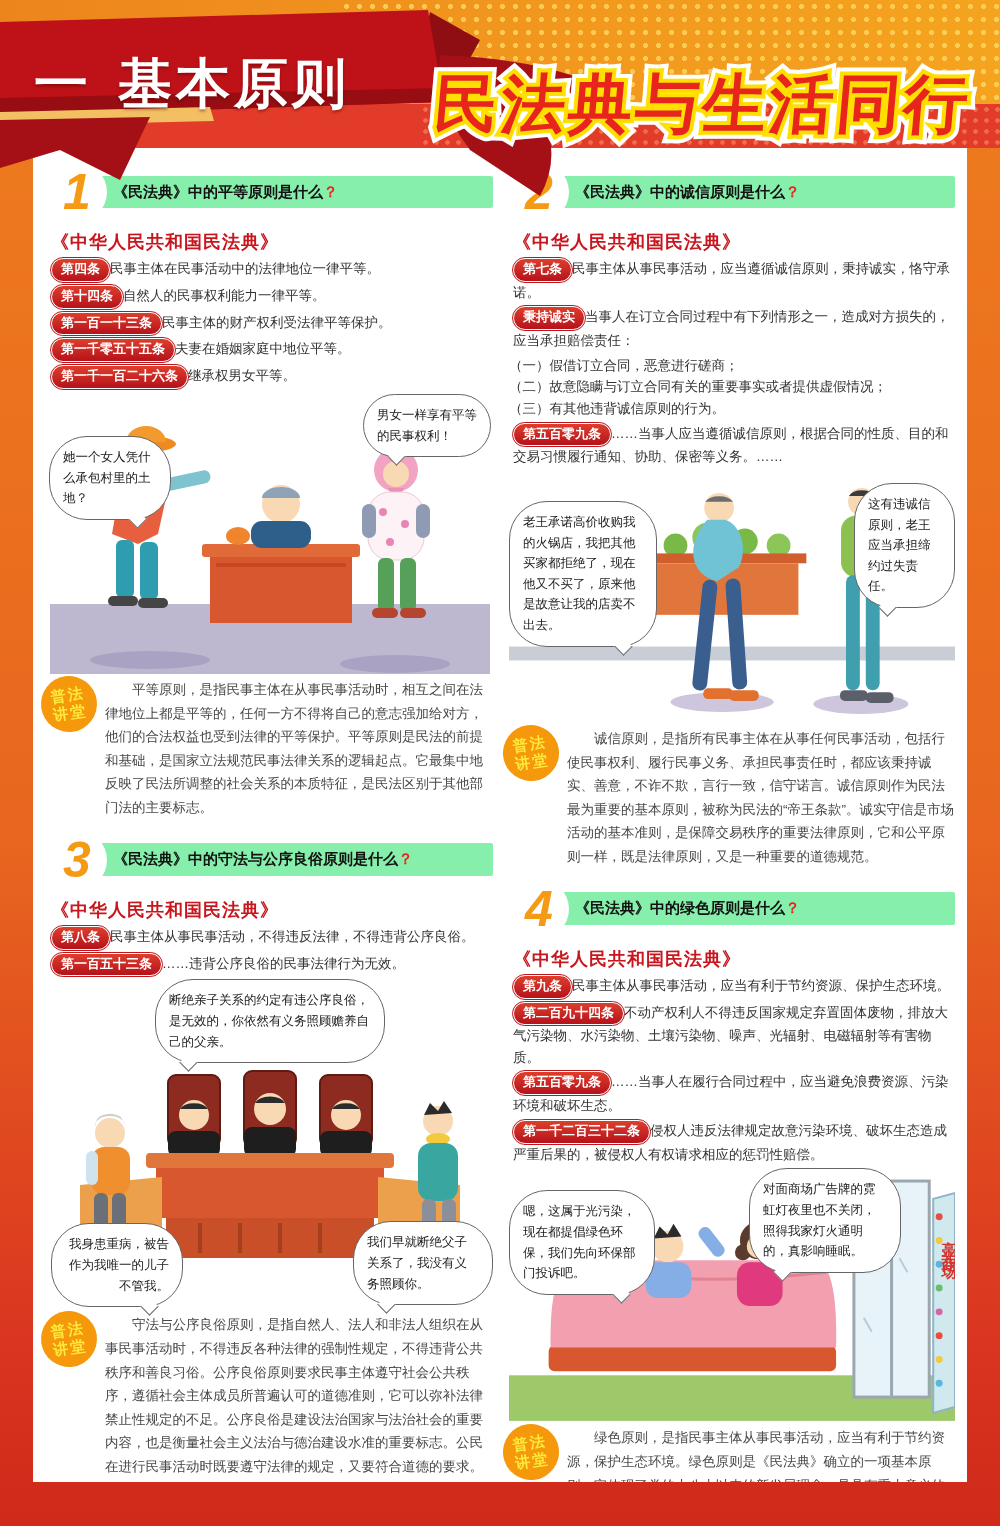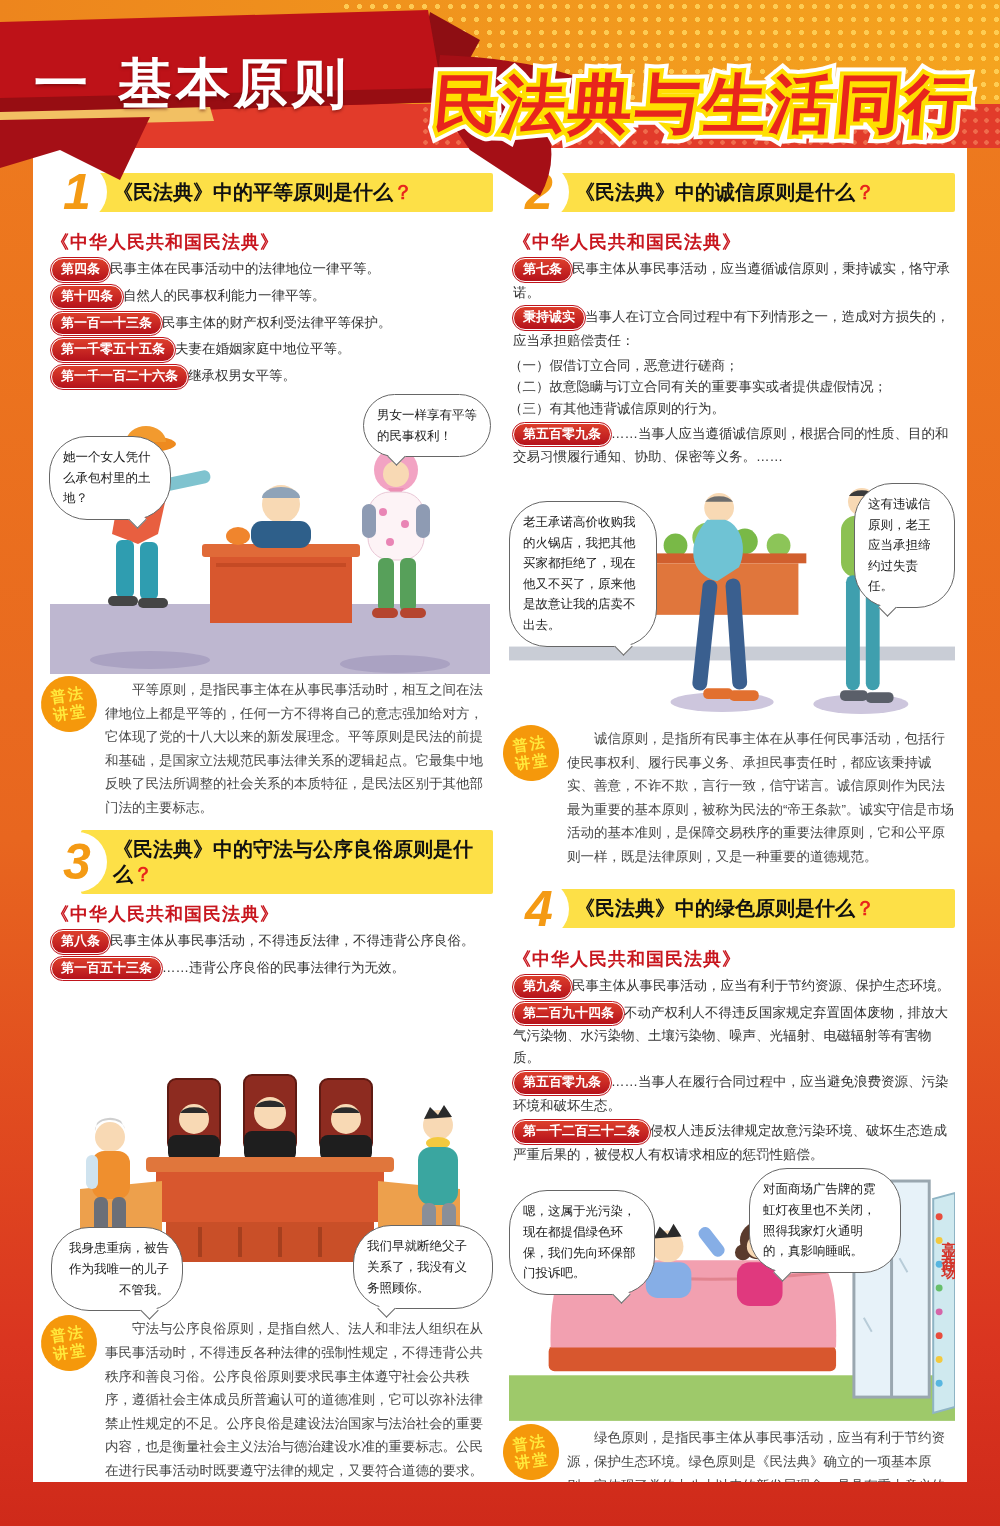--- a/index.html
+++ b/index.html
@@ -35,21 +35,21 @@
   .cols { display:flex; gap:16px; }
   .col { flex:1; min-width:0; }
 
   
   .section { margin-bottom:10px; }
   .sec-title-row { display:flex; align-items:center; margin-bottom:8px; }
   .sec-num { flex:0 0 60px; width:60px; height:60px; border-radius:50%; background:#fff;
     display:flex; align-items:center; justify-content:center; font-size:50px; font-weight:bold;
     font-style:italic; color:#f49a14; margin-right:-26px; position:relative; z-index:2;
     text-shadow:1px 1px 0 #fff; }
-  .sec-title { flex:1; background:#fde047; padding:7px 8px 7px 32px; font-size:20px;
+  .sec-title { flex:1; background:#86efac; padding:7px 8px 7px 32px; font-size:15px;
     font-weight:bold; color:#111; line-height:1.25; border-radius:2px; }
   .sec-title .qmark { color:#e8251c; }
   .law-title { color:#c8161e; font-weight:bold; font-size:18px; margin:2px 0 4px 4px; letter-spacing:1px; }
   .article { font-size:13.5px; color:#333; line-height:1.6; margin:3px 0 3px 4px; }
   .badge { display:inline-block; background:linear-gradient(#dd3f2c,#b5121b); color:#fff;
     border:1px solid #fff; outline:1px solid #c0151c; border-radius:14px; padding:0 9px 1px 9px;
     font-size:13px; font-weight:bold; white-space:nowrap; }
   .subitem { font-size:13.5px; color:#333; line-height:1.6; }
 
   
@@ -155,34 +155,35 @@
               <rect x="322" y="216" width="26" height="10" rx="5" fill="#b5452f"></rect>
               <rect x="350" y="216" width="26" height="10" rx="5" fill="#b5452f"></rect>
             </svg>
           </div>
 
           <div class="lecture">
             <div class="lec-badge">
               <span>普法</span>
               <span>讲堂</span>
             </div>
-            <div class="lec-text">平等原则，是指民事主体在从事民事活动时，相互之间在法律地位上都是平等的，任何一方不得将自己的意志强加给对方，它体现了党的十八大以来的新发展理念。平等原则是民法的前提和基础，是国家立法规范民事法律关系的逻辑起点。它最集中地反映了民法所调整的社会关系的本质特征，是民法区别于其他部门法的主要标志。</div>
+            <div class="lec-text">平等原则，是指民事主体在从事民事活动时，相互之间在法律地位上都是平等的，任何一方不得将自己的意志强加给对方，他们的合法权益也受到法律的平等保护。平等原则是民法的前提和基础，是国家立法规范民事法律关系的逻辑起点。它最集中地反映了民法所调整的社会关系的本质特征，是民法区别于其他部门法的主要标志。</div>
           </div>
         </div>
 
         <div class="section">
           <div class="sec-title-row">
             <div class="sec-num">3</div>
             <div class="sec-title"><span>《民法典》中的守法与公序良俗原则是什么</span><span class="qmark">？</span></div>
           </div>
           <div class="law-title">《中华人民共和国民法典》</div>
           <div class="article"><span class="badge">第八条</span><span>民事主体从事民事活动，不得违反法律，不得违背公序良俗。</span></div>
           <div class="article"><span class="badge">第一百五十三条</span><span>……违背公序良俗的民事法律行为无效。</span></div>
 
           <div class="scene" style="height:330px;">
+            <div class="bubble tail-bl" style="left:108px; top:0; width:230px;">断绝亲子关系的约定有违公序良俗，是无效的，你依然有义务照顾赡养自己的父亲。</div>
             <div class="bubble tail-br" style="left:4px; bottom:2px; width:132px;text-align:right;">我身患重病，被告作为我唯一的儿子不管我。</div>
             <div class="bubble tail-bl" style="right:0; bottom:4px; width:140px;">我们早就断绝父子关系了，我没有义务照顾你。</div>
             <svg viewBox="0 0 440 330">
               <g transform="translate(0,66)">
                 <rect x="118" y="30" width="52" height="72" rx="8" fill="#8d2b20" stroke="#5f1a12" stroke-width="2"></rect>
                 <rect x="194" y="26" width="52" height="76" rx="8" fill="#8d2b20" stroke="#5f1a12" stroke-width="2"></rect>
                 <rect x="270" y="30" width="52" height="72" rx="8" fill="#8d2b20" stroke="#5f1a12" stroke-width="2"></rect>
                 <circle cx="144" cy="70" r="15" fill="#f8d9b4"></circle>
                   <path d="M130,64 a15,9 0 0 1 28,0 Z" fill="#2b2b2b"></path>
                 <circle cx="220" cy="64" r="16" fill="#f8d9b4"></circle>

